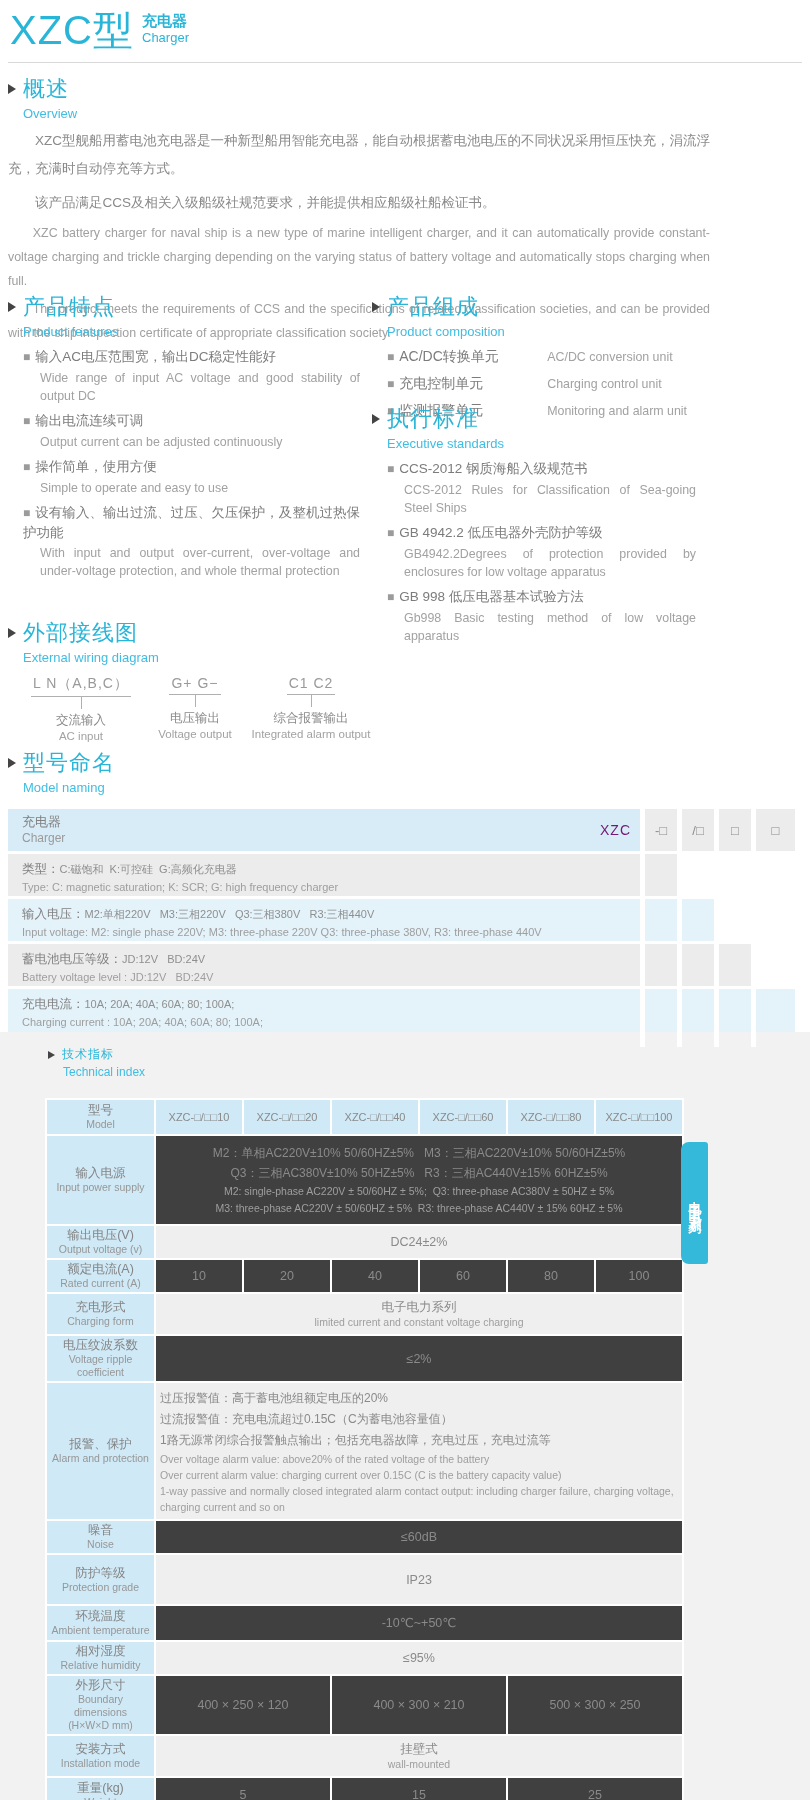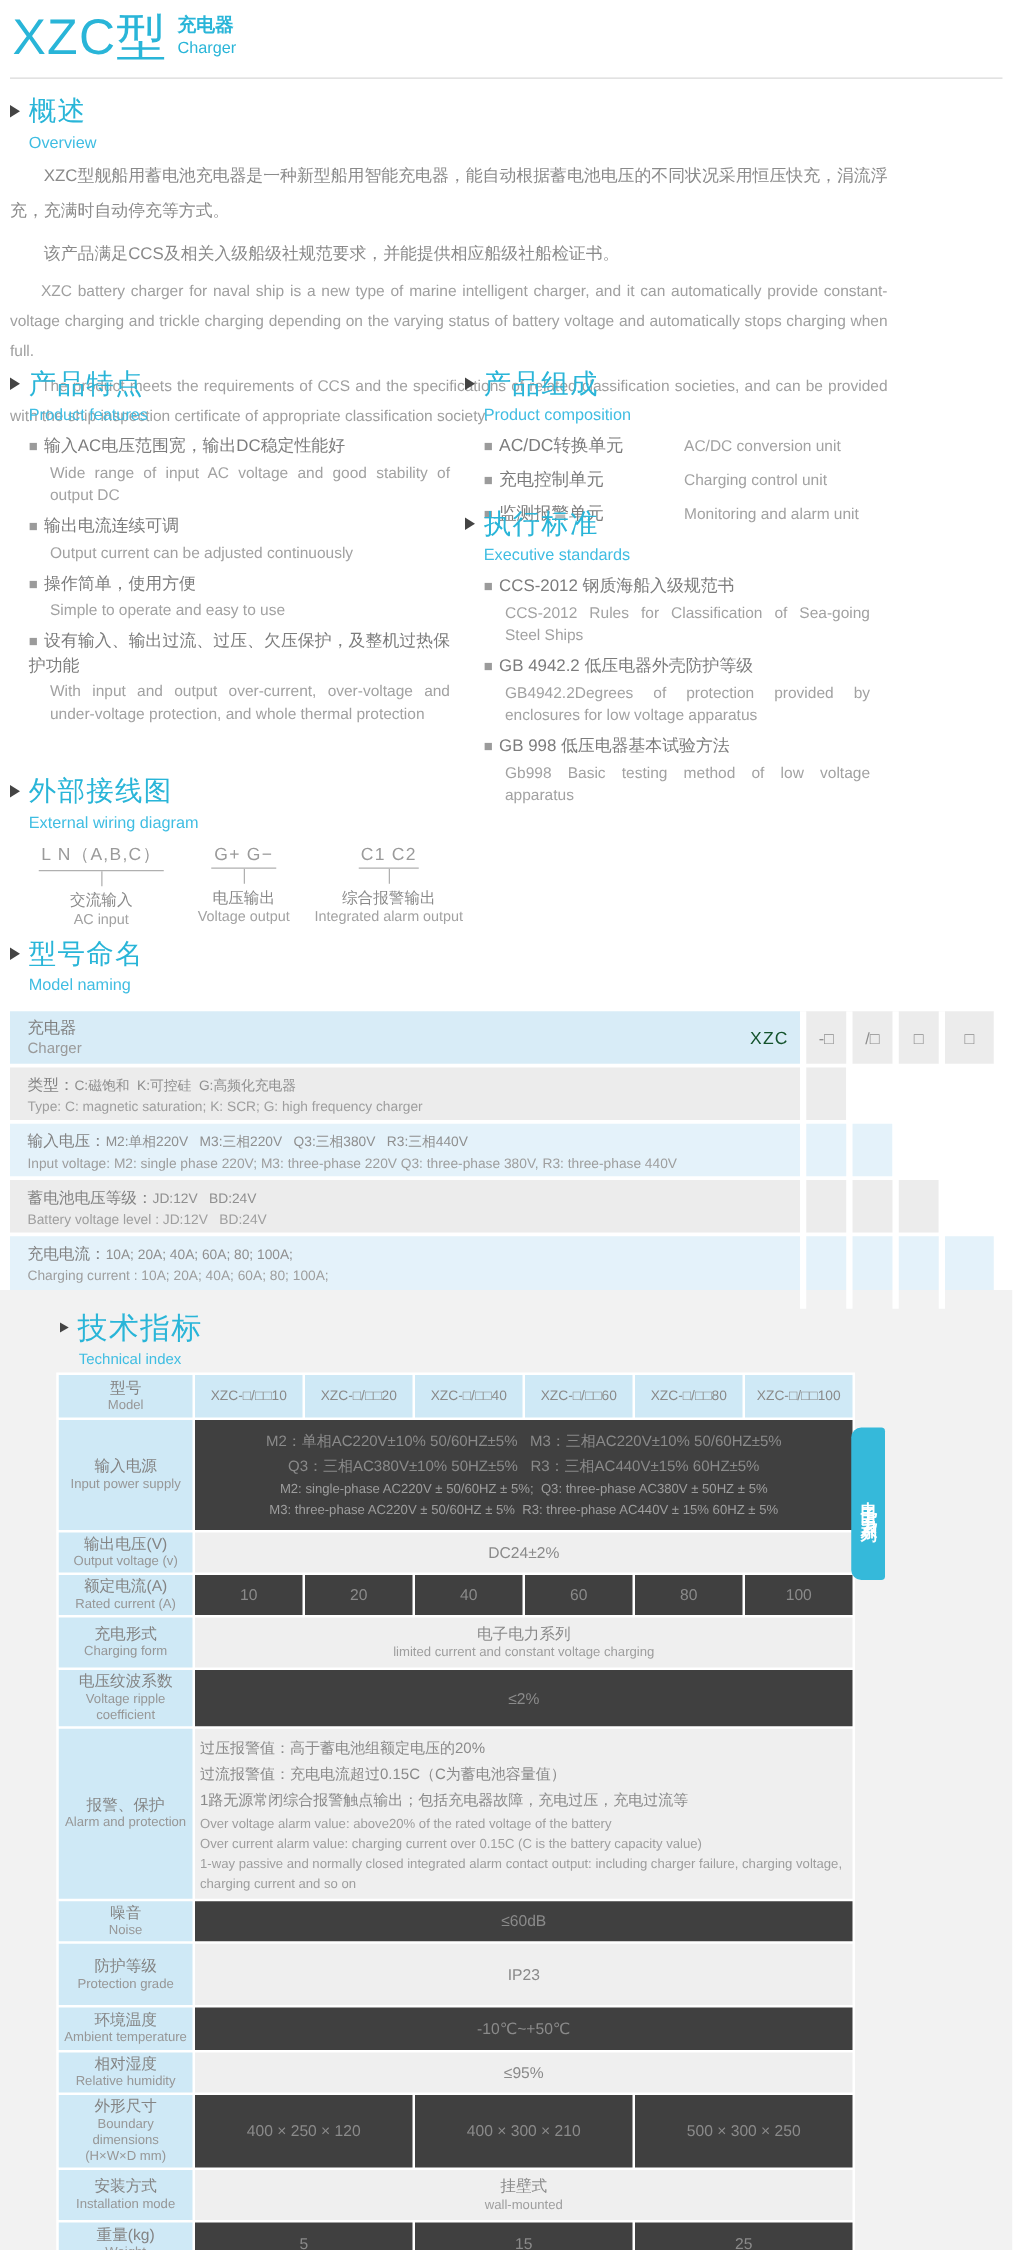--- a/index.html
+++ b/index.html
@@ -14,21 +14,21 @@
   .hdr-model{font-size:40px;color:#29b5d8;letter-spacing:1px;line-height:44px;}
   .hdr-prod{margin-left:8px;margin-top:4px;}
   .hdr-prod-cn{font-size:15px;color:#29b5d8;font-weight:bold;line-height:17px;}
   .hdr-prod-en{font-size:13px;color:#29b5d8;line-height:17px;}
   #rule{left:8px;top:62px;width:794px;height:1px;background:#d9d9d9;}
   
   .sec-head{display:flex;align-items:center;}
   .tri{width:0;height:0;border-left:8px solid #444;border-top:5px solid transparent;border-bottom:5px solid transparent;margin-right:7px;}
   .tri.sm{border-left-width:7px;border-top-width:4px;border-bottom-width:4px;}
   .sec-cn{font-size:22px;color:#29b5d8;letter-spacing:1px;}
-  .sec-cn.sm{font-size:24px;}
+  .sec-cn.sm{font-size:12px;}
   .sec-en{font-size:13px;color:#3fbde2;margin:2px 0 0 15px;}
   .sec-en.sm{font-size:12px;}
   
   #overview{left:8px;top:74px;width:702px;}
   .para-cn{font-size:13.5px;color:#8a8a8a;line-height:28px;text-align:justify;text-indent:2em;margin-top:6px;}
   .para-en{font-size:12.4px;color:#a0a0a0;line-height:24px;text-align:justify;text-indent:2em;margin-top:4px;}
   
   .sq{color:#9b9b9b;font-size:12px;margin-right:5px;}
   .item{margin-top:6px;}
   .item-cn{font-size:13.5px;color:#7c7c7c;line-height:19px;text-align:justify;}
@@ -52,21 +52,21 @@
   #mn-table{position:relative;width:787px;margin-top:14px;}
   .mn-row{position:relative;margin-bottom:3px;}
   .mn-bar{position:absolute;left:0;top:0;bottom:0;z-index:0;}
   .cut{position:absolute;top:0;bottom:0;width:5px;background:#fff;z-index:2;}
   .mn-content{position:relative;z-index:1;padding:5px 0 0 14px;}
   .mn-cn-lab{font-size:12.5px;color:#828282;}
   .mn-cn-det{font-size:11px;color:#8f8f8f;white-space:pre-wrap;}
   .mn-en{font-size:11px;color:#9e9e9e;margin-top:3px;white-space:pre-wrap;}
   .mn-r1-cn{font-size:13px;color:#808080;line-height:16px;}
   .mn-r1-en{font-size:12px;color:#9a9a9a;line-height:16px;}
-  .mn-xzc{position:absolute;left:592px;top:0;bottom:0;display:flex;align-items:center;font-size:14px;color:#14532d;z-index:1;letter-spacing:1px;}
+  .mn-xzc{position:absolute;left:592px;top:0;bottom:0;display:flex;align-items:center;font-size:14px;color:#701a75;z-index:1;letter-spacing:1px;}
   .mn-seg{position:absolute;top:0;bottom:0;display:flex;align-items:center;justify-content:center;font-size:13px;color:#8d8d8d;z-index:1;}
   
   #grayband{left:0;top:1032px;width:810px;height:768px;background:#f2f2f2;}
   #techtitle{left:48px;top:1046px;}
   #techtable{left:45px;top:1098px;border-collapse:separate;border-spacing:2px;background:#ffffff;table-layout:fixed;}
   #techtable td{padding:2px 4px;text-align:center;vertical-align:middle;}
   td.lbl,tr.hd td{background:#cfe9f6;}
   tr.b td.val{background:#404040;}
   tr.g td.val{background:#efefef;}
   .lc{font-size:12.5px;color:#848484;line-height:15px;}

